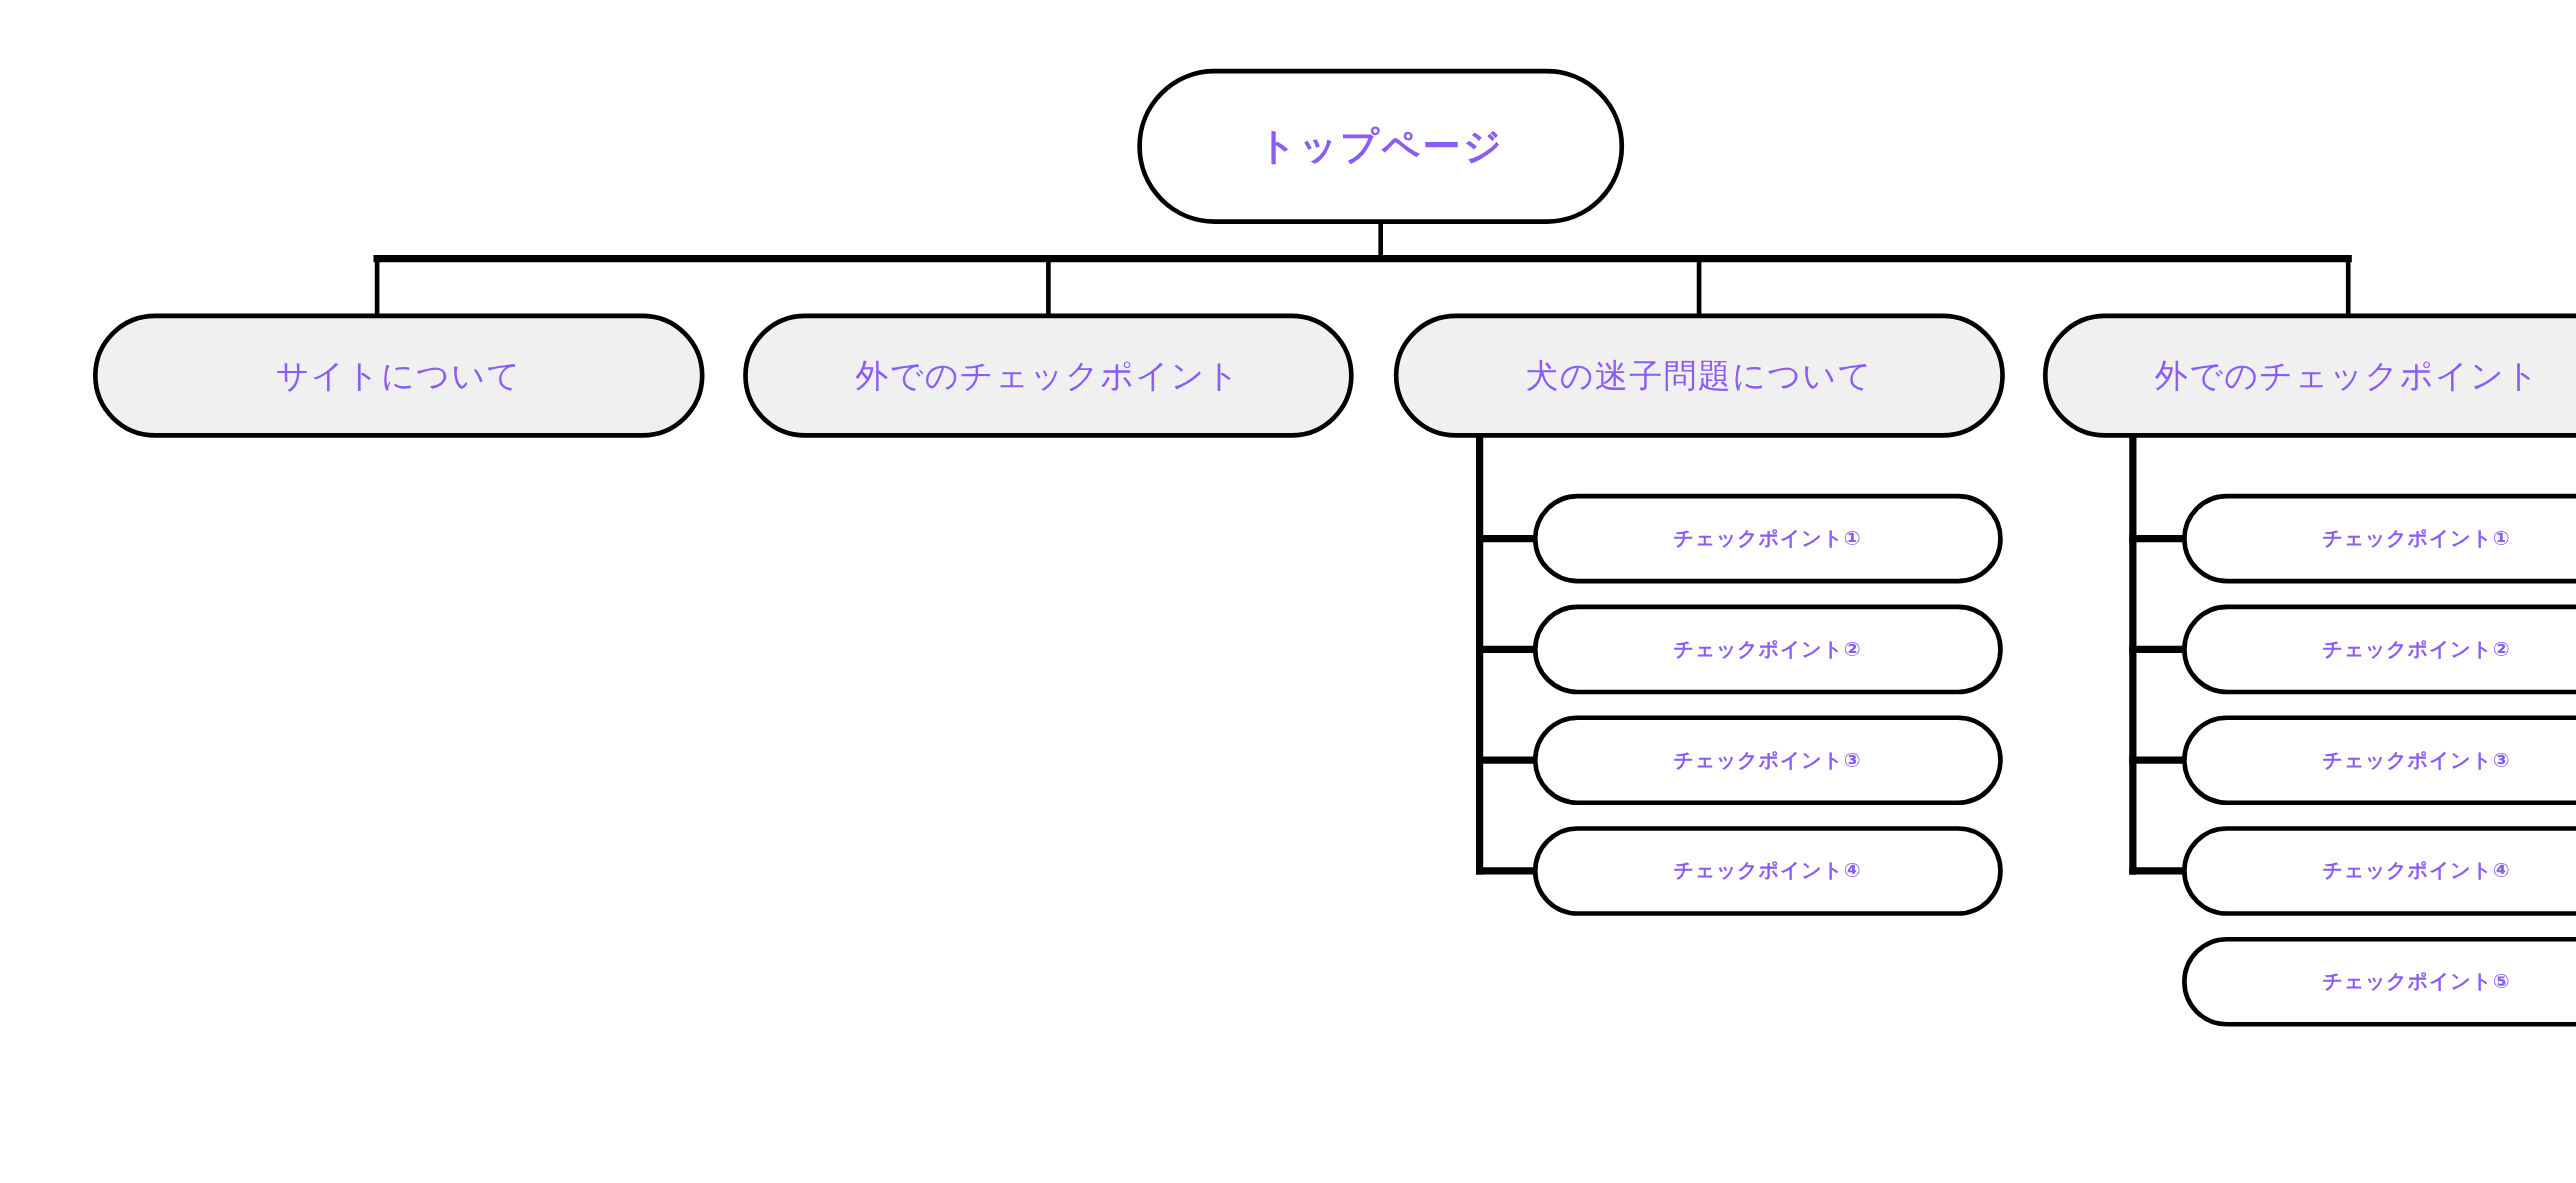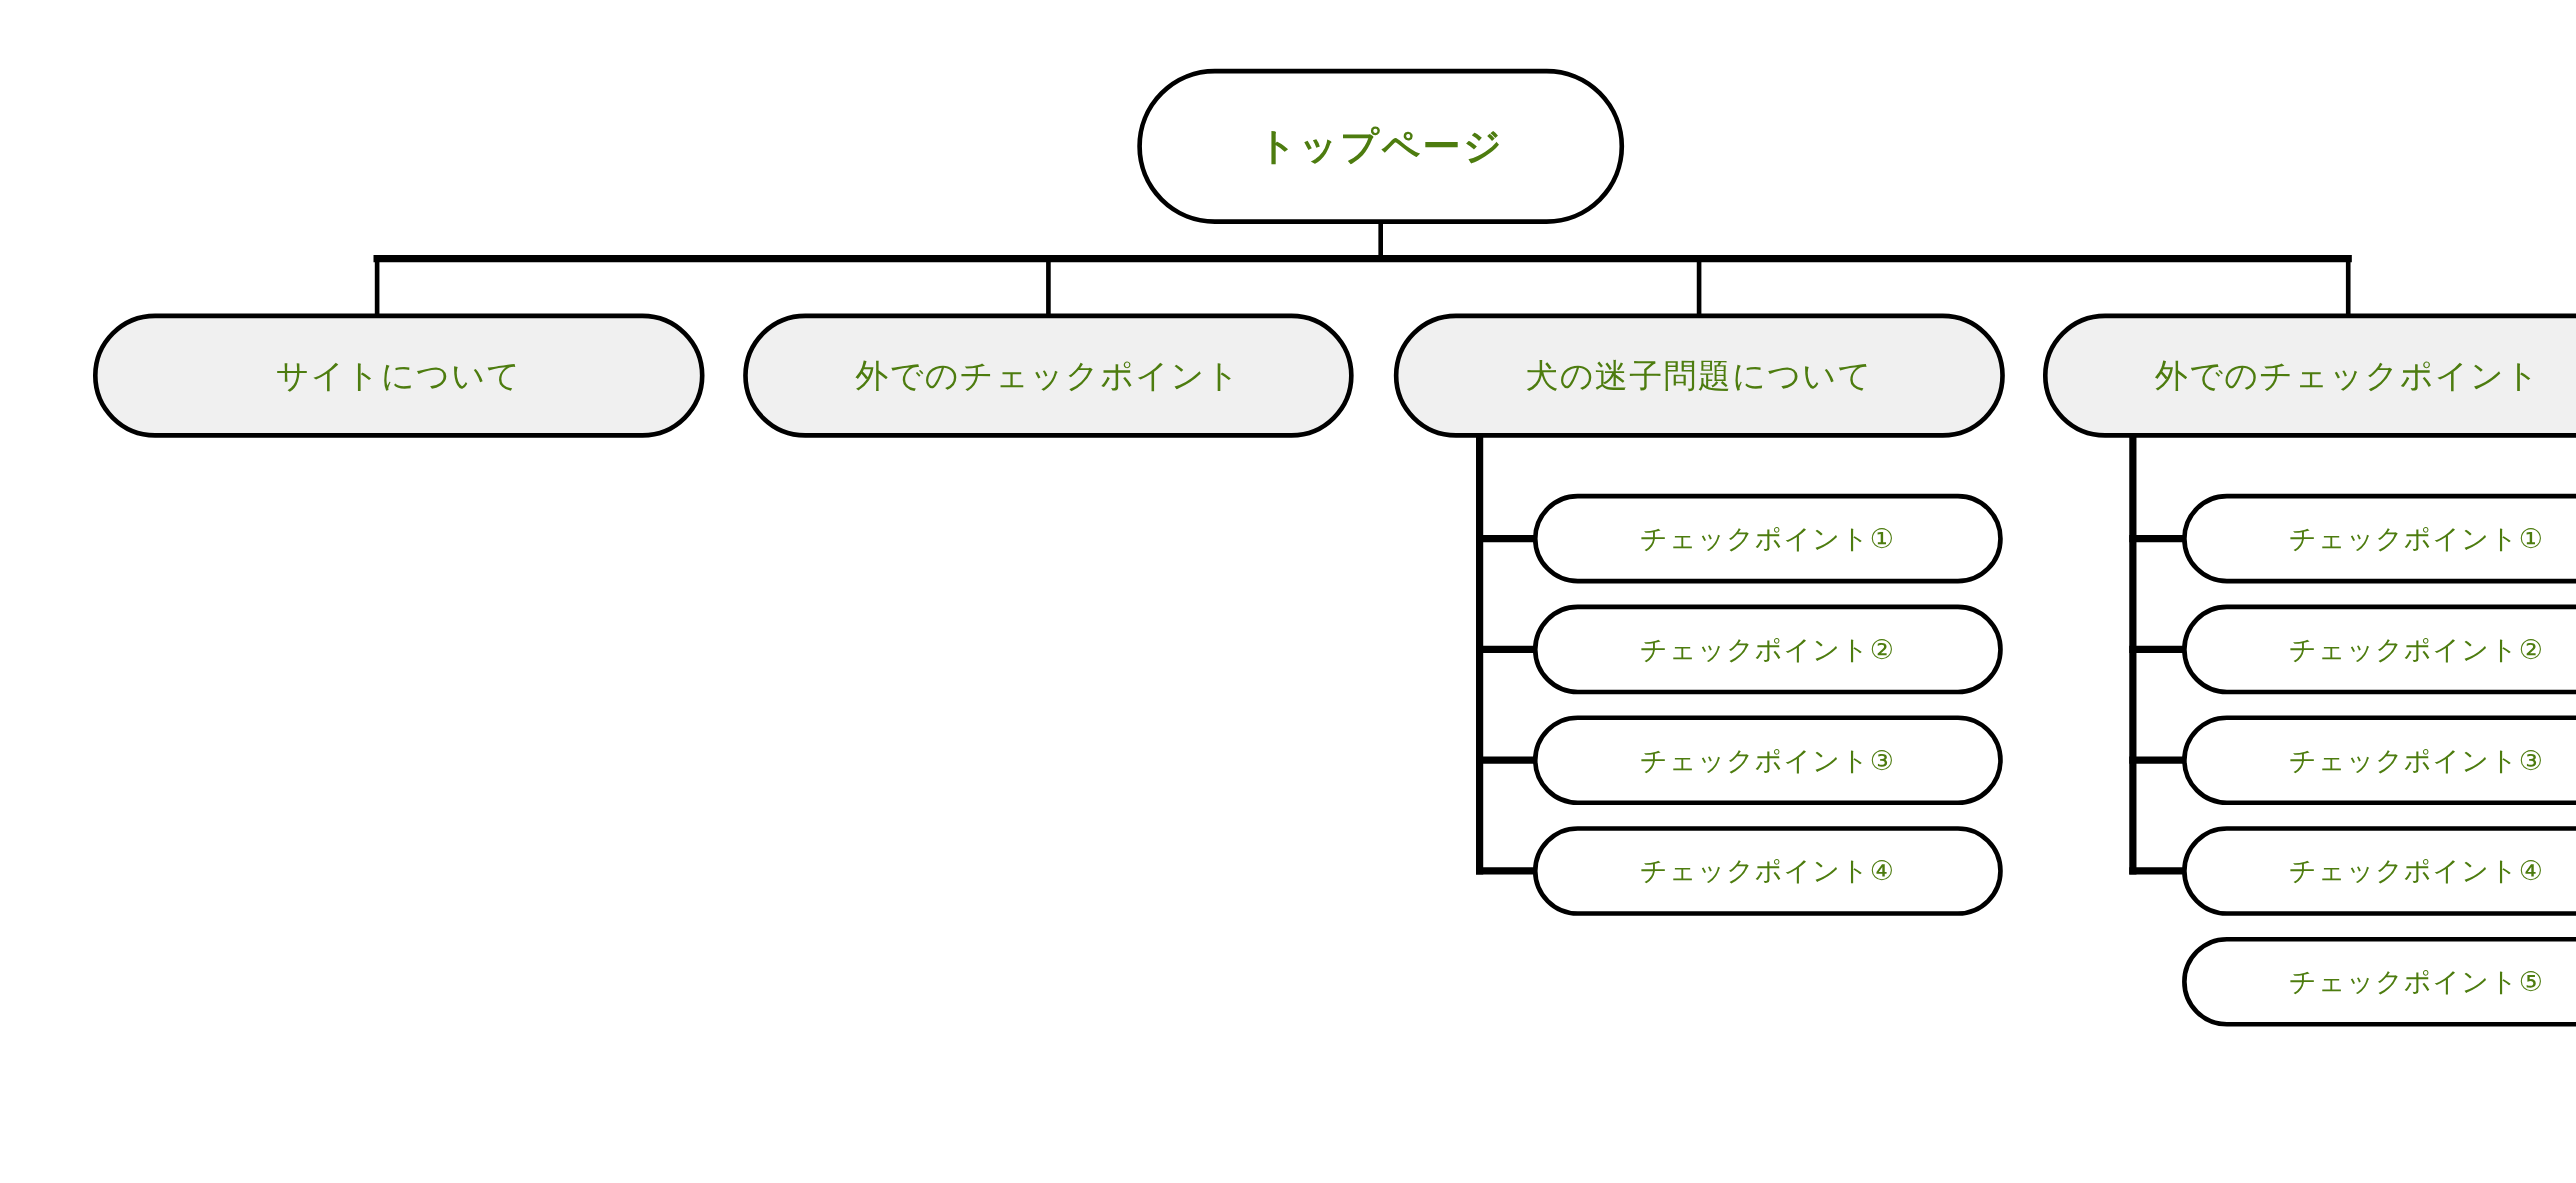--- a/index.html
+++ b/index.html
@@ -24,37 +24,37 @@
     top: 0;
     width: 2748px;
     height: 1184px;
   }
   .node-label {
     position: absolute;
     display: flex;
     align-items: center;
     justify-content: center;
     text-align: left;
-    color: #4d7c0f;
+    color: #8b5cf6;
     letter-spacing: 0.04em;
     white-space: nowrap;
     pointer-events: none;
   }
   .root-label {
     font-size: 38px;
     font-weight: bold;
     letter-spacing: 0.06em;
   }
   .l2-label {
     font-size: 33px;
     font-weight: normal;
   }
   .leaf-label {
-    font-size: 27px;
-    font-weight: normal;
+    font-size: 20px;
+    font-weight: bold;
   }
 </style>
 </head>
 <body>
 
 <div id="stage">
 
   <svg id="diagram-svg" viewBox="0 0 5334 2298" xmlns="http://www.w3.org/2000/svg">
     <g id="connectors" fill="none" stroke="#000000" stroke-width="9" stroke-linecap="square">
         <line x1="2680" y1="430" x2="2680" y2="502"></line>

